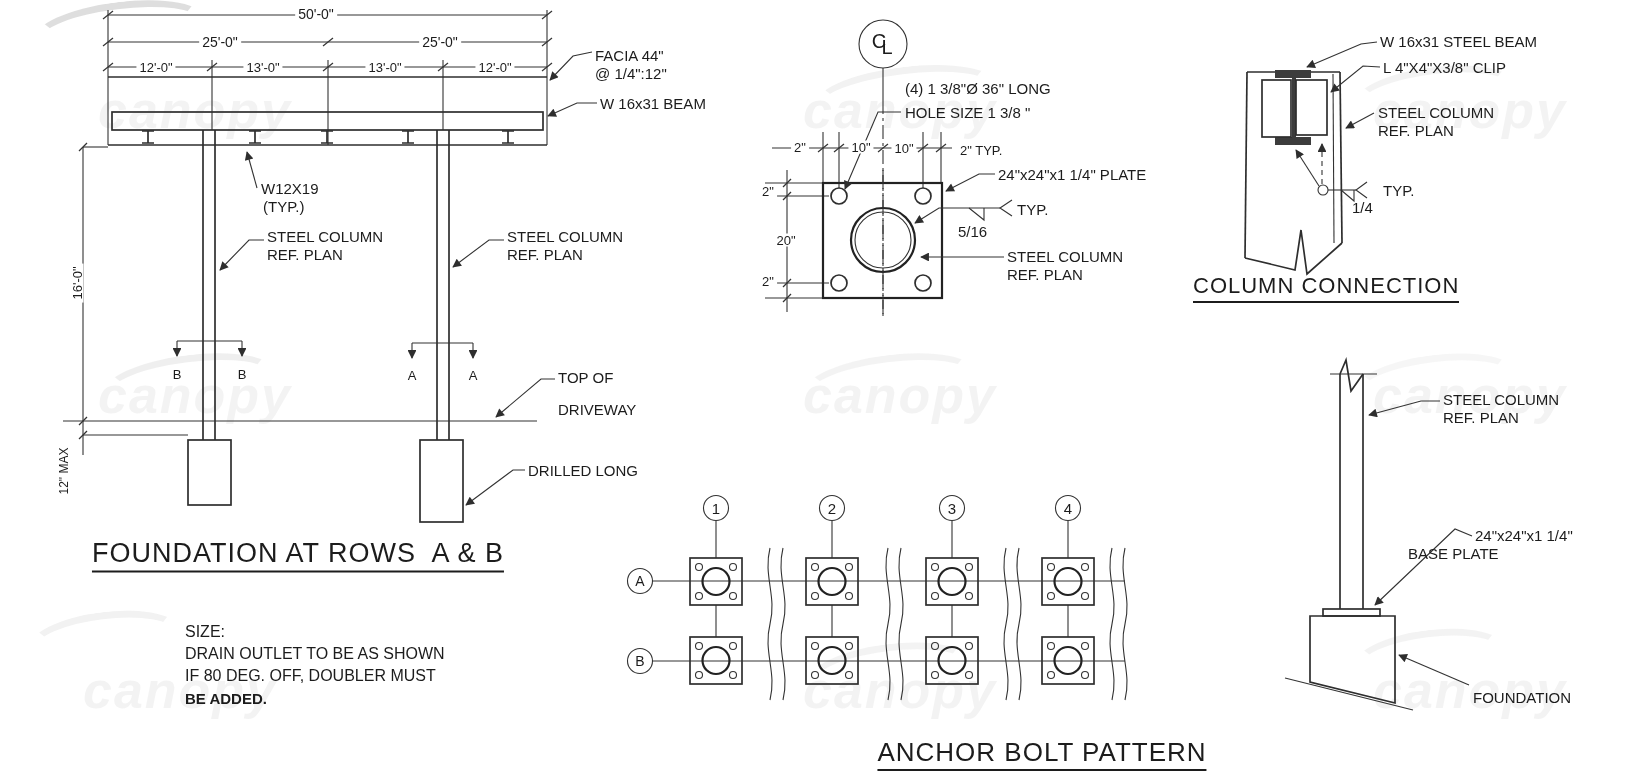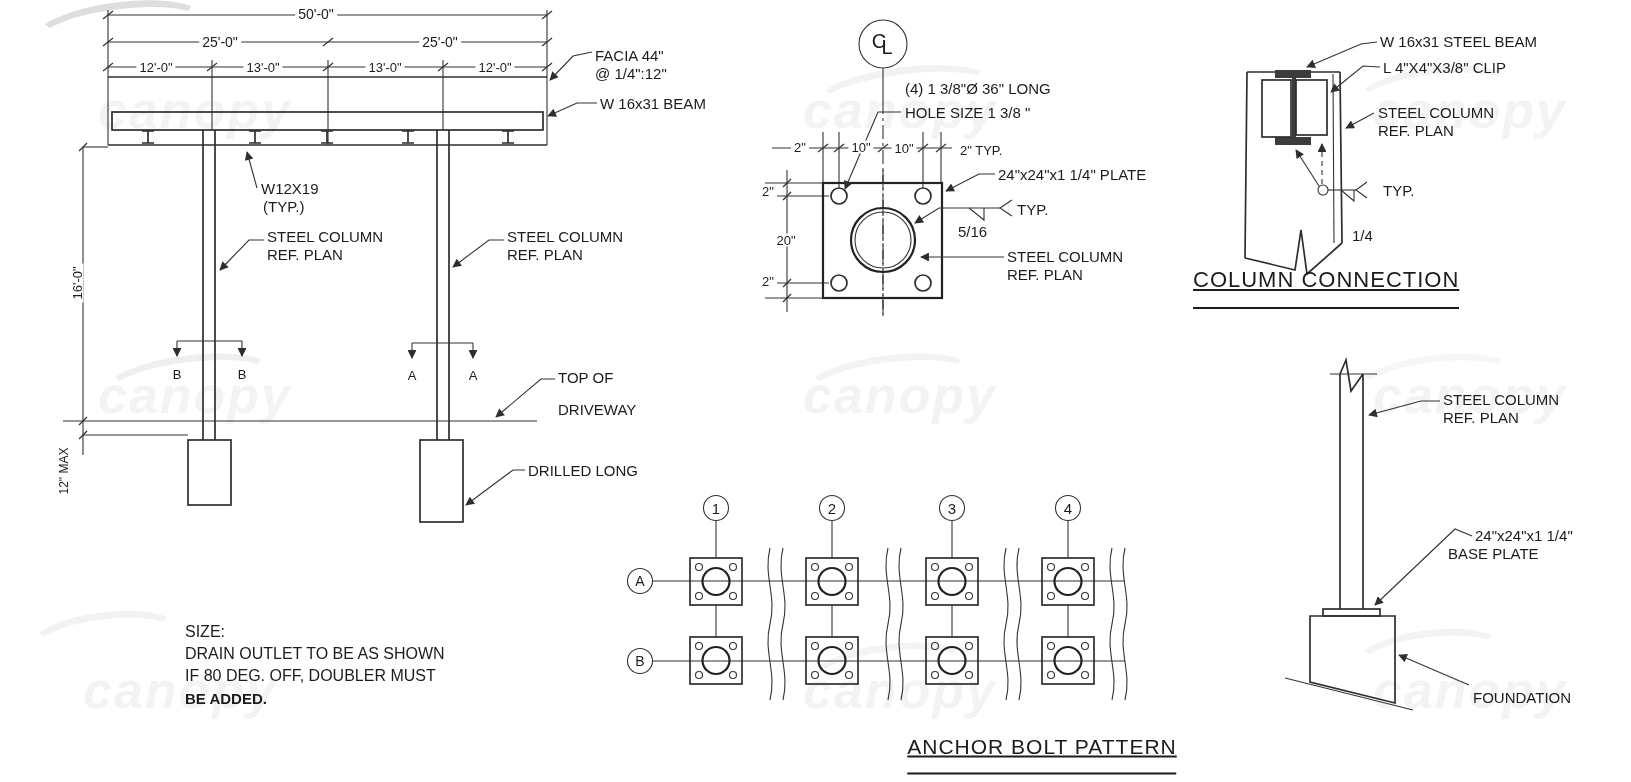--- a/index.html
+++ b/index.html
@@ -6,21 +6,21 @@
   #page{position:relative;width:1631px;height:782px;background:#ffffff;overflow:hidden;
         font-family:"Liberation Sans",sans-serif;}
   svg{position:absolute;left:0;top:0;z-index:2;}
   #labels{position:absolute;left:0;top:0;width:100%;height:100%;z-index:3;}
   #wmarks{position:absolute;left:0;top:0;width:100%;height:100%;z-index:1;}
   .lbl{position:absolute;white-space:pre;color:#1c1c1c;line-height:1;
        transform:translate(0,-50%);}
   .lbl.c{transform:translate(-50%,-50%);}
   .lbl.r{transform:translate(-50%,-50%) rotate(-90deg);}
   .lbl.bg{background:#ffffff;padding:0 3px;}
-  .lbl.u{border-bottom:2px solid #1c1c1c;padding-bottom:16px;letter-spacing:1px;text-decoration:underline;}
+  .lbl.u{border-bottom:2px solid #1c1c1c;padding-bottom:4px;letter-spacing:1px;}
   .wm{position:absolute;font-style:italic;font-weight:900;font-size:52px;
       color:rgba(80,80,80,0.07);transform:translate(-50%,-50%);letter-spacing:2px;}
   .arc{position:absolute;width:150px;height:42px;border:7px solid transparent;
        border-top-color:rgba(110,110,110,0.75);border-radius:50%;
        transform:translate(-50%,-50%) rotate(-7deg);}
   .thin{stroke:#333;stroke-width:1.1;fill:none;}
   .med{stroke:#2e2e2e;stroke-width:1.7;fill:none;}
   .thick{stroke:#222;stroke-width:2.2;fill:none;}
   .tick{stroke:#333;stroke-width:1.3;}
   .dark{fill:#3c3c3c;stroke:none;}
@@ -325,20 +325,21 @@
       <span class="lbl l" style="left: 507px; top: 254px; font-size: 15px;">REF. PLAN</span>
       <span class="lbl r bg" style="left: 77px; top: 283px; font-size: 13px;">16'-0"</span>
       <span class="lbl r bg" style="left: 64px; top: 471px; font-size: 12px;">12" MAX</span>
       <span class="lbl c" style="left: 177px; top: 374px; font-size: 13px;">B</span>
       <span class="lbl c" style="left: 242px; top: 374px; font-size: 13px;">B</span>
       <span class="lbl c" style="left: 412px; top: 375px; font-size: 13px;">A</span>
       <span class="lbl c" style="left: 473px; top: 375px; font-size: 13px;">A</span>
       <span class="lbl l" style="left: 558px; top: 377px; font-size: 15px;">TOP OF</span>
       <span class="lbl l" style="left: 558px; top: 395px; font-size: 15px; margin-top: 14px;">DRIVEWAY</span>
       <span class="lbl l" style="left: 528px; top: 470px; font-size: 15px;">DRILLED LONG</span>
+      <span class="lbl c u" style="left: 298px; top: 556px; font-size: 27px;">FOUNDATION AT ROWS  A &amp; B</span>
       <span class="lbl l" style="left: 185px; top: 632px; font-size: 16px;">SIZE:</span>
       <span class="lbl l" style="left: 185px; top: 654px; font-size: 16px;">DRAIN OUTLET TO BE AS SHOWN</span>
       <span class="lbl l" style="left: 185px; top: 676px; font-size: 16px;">IF 80 DEG. OFF, DOUBLER MUST</span>
       <span class="lbl l" style="left: 185px; top: 698px; font-size: 15px; font-weight: bold;">BE ADDED.</span>
       <span class="lbl c" style="left: 879px; top: 41px; font-size: 20px;">C</span>
       <span class="lbl c" style="left: 887px; top: 47px; font-size: 20px;">L</span>
       <span class="lbl l" style="left: 905px; top: 88px; font-size: 15px;">(4) 1 3/8"Ø 36" LONG</span>
       <span class="lbl l" style="left: 905px; top: 112px; font-size: 15px;">HOLE SIZE 1 3/8 "</span>
       <span class="lbl c bg" style="left: 800px; top: 147px; font-size: 13px;">2"</span>
       <span class="lbl c bg" style="left: 861px; top: 147px; font-size: 13px;">10"</span>
@@ -350,28 +351,28 @@
       <span class="lbl l" style="left: 998px; top: 174px; font-size: 15px;">24"x24"x1 1/4" PLATE</span>
       <span class="lbl l" style="left: 958px; top: 231px; font-size: 15px;">5/16</span>
       <span class="lbl l" style="left: 1017px; top: 209px; font-size: 15px;">TYP.</span>
       <span class="lbl l" style="left: 1007px; top: 256px; font-size: 15px;">STEEL COLUMN</span>
       <span class="lbl l" style="left: 1007px; top: 274px; font-size: 15px;">REF. PLAN</span>
       <span class="lbl l" style="left: 1380px; top: 41px; font-size: 15px;">W 16x31 STEEL BEAM</span>
       <span class="lbl l" style="left: 1383px; top: 67px; font-size: 15px;">L 4"X4"X3/8" CLIP</span>
       <span class="lbl l" style="left: 1378px; top: 112px; font-size: 15px;">STEEL COLUMN</span>
       <span class="lbl l" style="left: 1378px; top: 130px; font-size: 15px;">REF. PLAN</span>
       <span class="lbl l" style="left: 1383px; top: 190px; font-size: 15px;">TYP.</span>
-      <span class="lbl l" style="left: 1352px; top: 207px; font-size: 15px; margin-top: 28px;">1/4</span>
+      <span class="lbl l" style="left: 1352px; top: 207px; font-size: 15px;">1/4</span>
       <span class="lbl l u" style="left: 1193px; top: 289px; font-size: 22px;">COLUMN CONNECTION</span>
       <span class="lbl l" style="left: 1443px; top: 399px; font-size: 15px;">STEEL COLUMN</span>
       <span class="lbl l" style="left: 1443px; top: 417px; font-size: 15px;">REF. PLAN</span>
       <span class="lbl l" style="left: 1475px; top: 535px; font-size: 15px;">24"x24"x1 1/4"</span>
-      <span class="lbl l" style="left: 1448px; top: 553px; font-size: 15px;">BASE PLATE</span>
+      <span class="lbl l" style="left: 1408px; top: 553px; font-size: 15px;">BASE PLATE</span>
       <span class="lbl l" style="left: 1473px; top: 685px; font-size: 15px; margin-top: 12px;">FOUNDATION</span>
       <span class="lbl c" style="left: 716px; top: 508px; font-size: 15px;">1</span>
       <span class="lbl c" style="left: 832px; top: 508px; font-size: 15px;">2</span>
       <span class="lbl c" style="left: 952px; top: 508px; font-size: 15px;">3</span>
       <span class="lbl c" style="left: 1068px; top: 508px; font-size: 15px;">4</span>
       <span class="lbl c" style="left: 640px; top: 581px; font-size: 14px;">A</span>
       <span class="lbl c" style="left: 640px; top: 661px; font-size: 14px;">B</span>
-      <span class="lbl c u" style="left: 1042px; top: 755px; font-size: 21px;">ANCHOR BOLT PATTERN</span>
+      <span class="lbl c u" style="left: 1042px; top: 755px; font-size: 26px;">ANCHOR BOLT PATTERN</span>
     </div>
 </div>
 
 </body></html>

